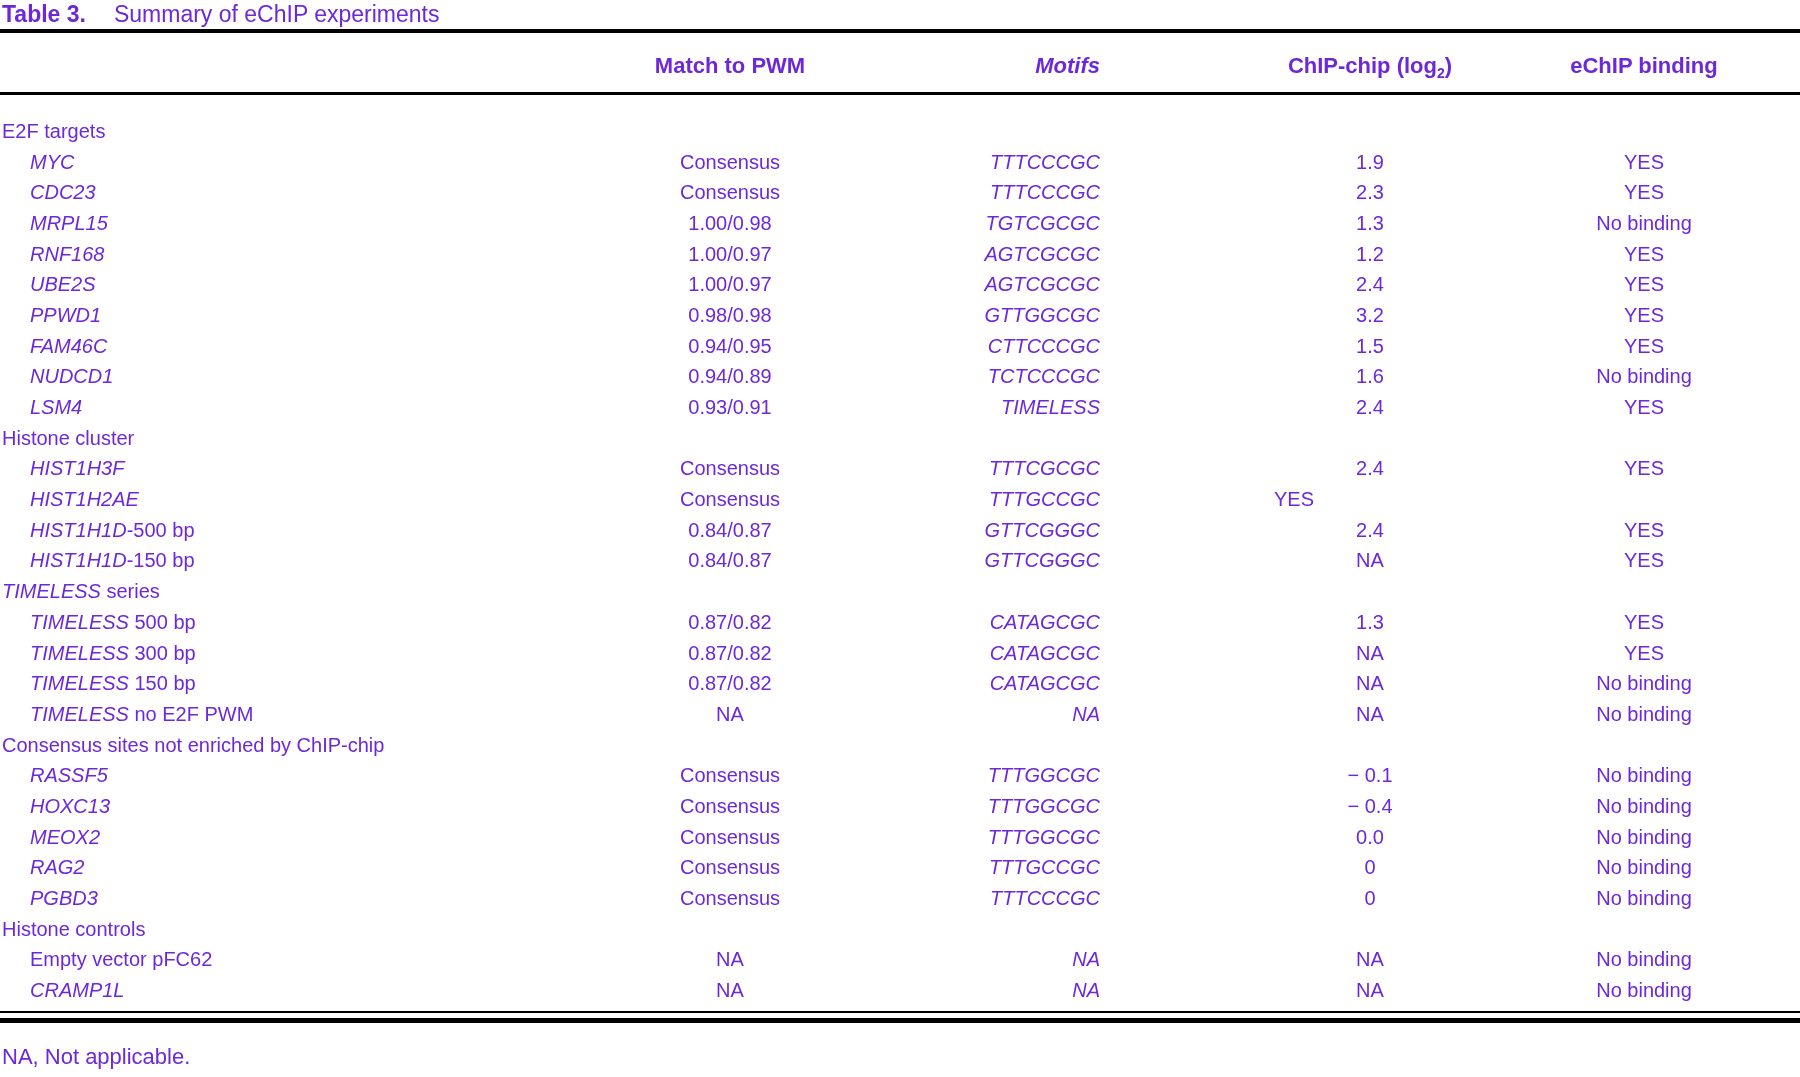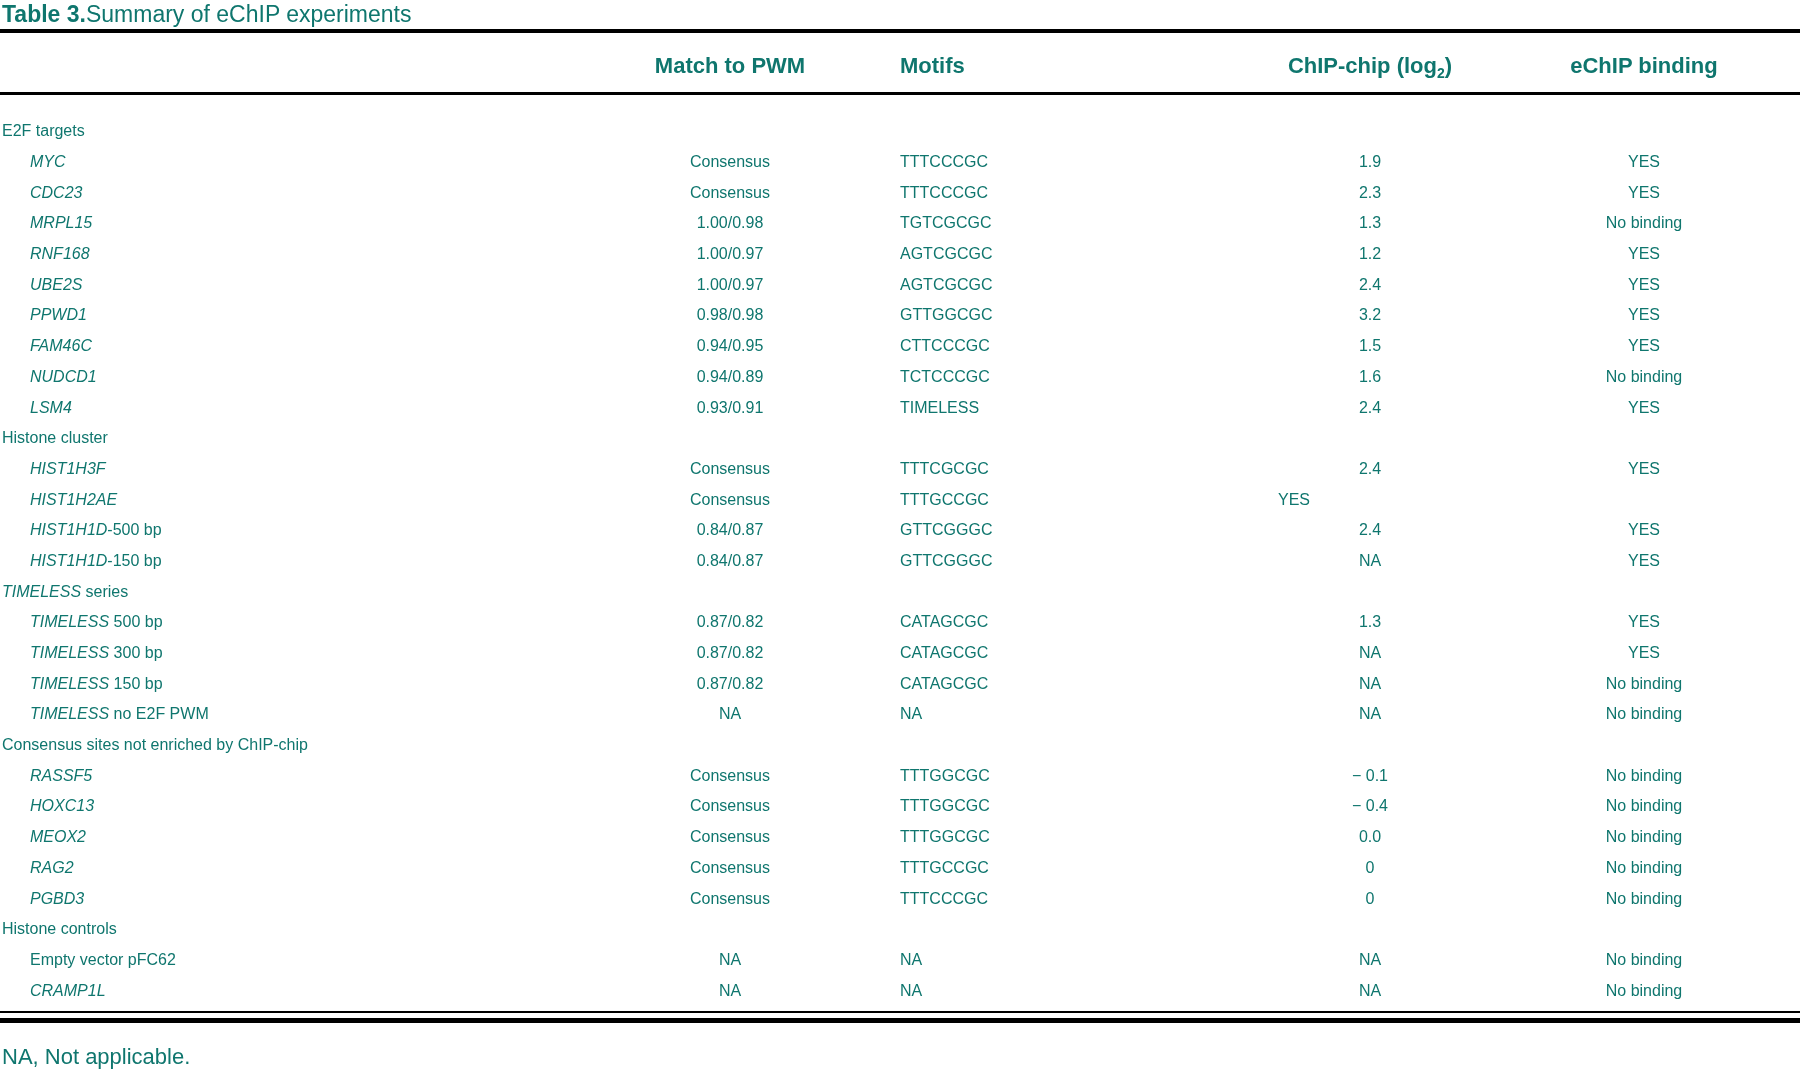--- a/index.html
+++ b/index.html
@@ -5,37 +5,37 @@
   html, body {
     margin: 0;
     padding: 0;
     background: #ffffff;
   }
   .page {
     position: relative;
     width: 1800px;
     height: 1077px;
     background: #ffffff;
-    color: #0f766e;
+    color: #6d28d9;
     font-family: "Liberation Sans", sans-serif;
     overflow: hidden;
   }
   
   .title-row {
     position: absolute;
     left: 2px;
     top: 0;
     height: 28px;
     display: flex;
     align-items: center;
     font-size: 23px;
     white-space: nowrap;
   }
   .title-label { font-weight: 700; }
-  .title-caption { font-weight: 400; }
+  .title-caption { font-weight: 400; margin-left: 28px; }
 
   
   .rule { position: absolute; left: 0; width: 1800px; background: #000; }
   .rule-top       { top: 29px;  height: 4px; }
   .rule-header    { top: 92px;  height: 3px; }
   .rule-bottom-a  { top: 1011px; height: 2px; }
   .rule-bottom-b  { top: 1018px; height: 5px; }
 
   
   .grid {
@@ -57,32 +57,32 @@
   .thead .cell { text-align: center; }
   .thead .chip  { padding-left: 80px; }
   .thead .echip { padding-right: 50px; }
   sub.log-sub { font-size: 14px; vertical-align: -5px; line-height: 0; }
 
   
   .tbody {
     position: absolute;
     left: 0;
     top: 116px;
-    font-size: 16px;
+    font-size: 20px;
   }
   .trow {
     height: 30.7px;
     align-items: center;
     white-space: nowrap;
   }
   .cell.label { text-align: left; padding-left: 30px; }
   .trow.section .cell.label { padding-left: 2px; }
   .gene { font-style: italic; }
   .cell.match  { text-align: center; }
-  .cell.motifs { text-align: left; }
+  .cell.motifs { text-align: right; font-style: italic; }
   .cell.chip   { text-align: center; padding-left: 80px; }
   .cell.echip  { text-align: center; padding-right: 72px; }
 
   
   .footnote {
     position: absolute;
     left: 2px;
     top: 1044px;
     font-size: 22px;
   }

